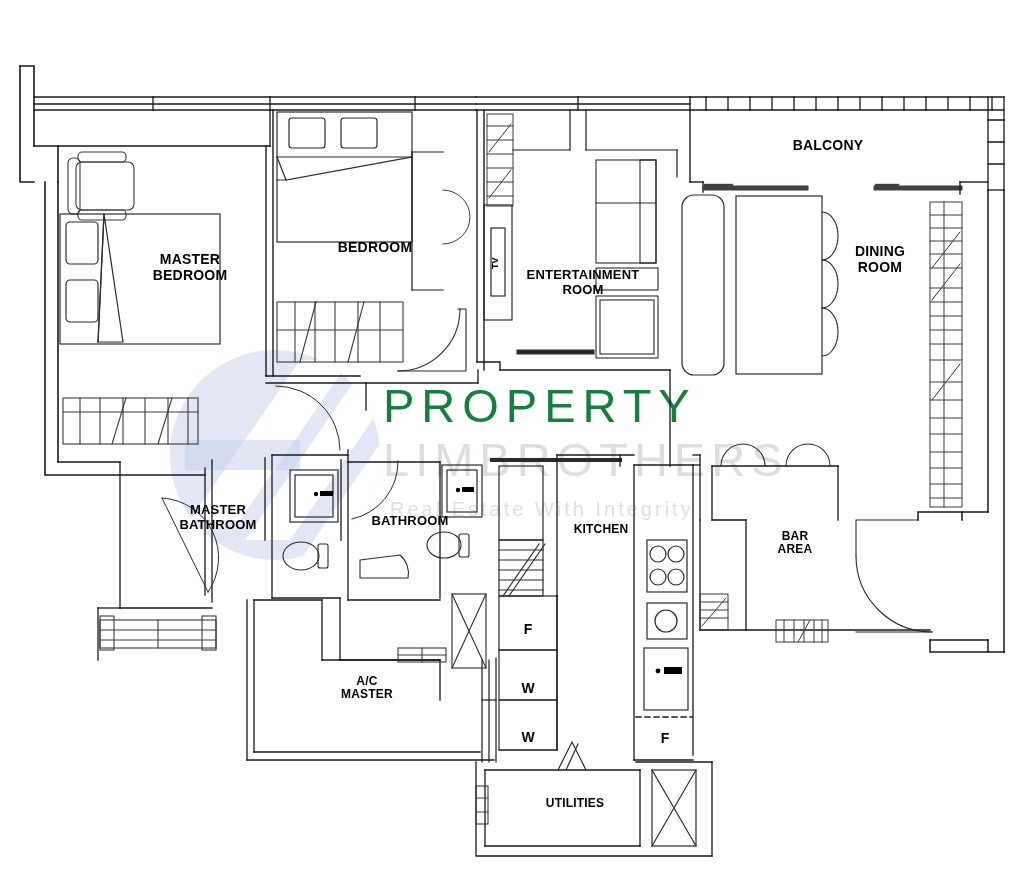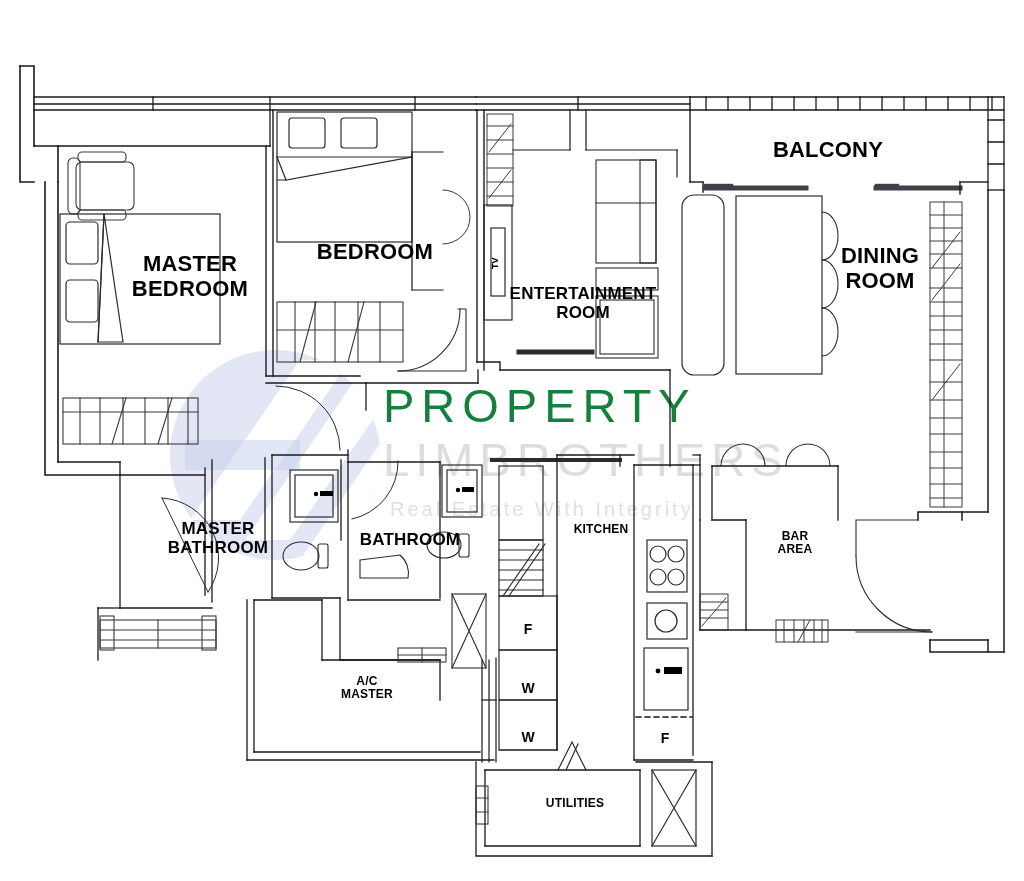--- a/index.html
+++ b/index.html
@@ -13,23 +13,23 @@
     position:absolute;
     font-family:"Liberation Sans","DejaVu Sans",sans-serif;
     font-weight:bold;
     color:#000;
     text-align:center;
     line-height:1.12;
     white-space:pre-line;
     letter-spacing:.2px;
     pointer-events:none;
   }
-  .lbl-lg{font-size:22px;}
+  .lbl-lg{font-size:14px;}
   .lbl-md{font-size:12px;}
-  .lbl-sm{font-size:17px;margin-top:16px;}
+  .lbl-sm{font-size:13px;}
   .appliance{
     position:absolute;font-weight:bold;font-size:14px;color:#000;
     font-family:"Liberation Sans","DejaVu Sans",sans-serif;text-align:center;
   }
   .tv-label{
     position:absolute;font-weight:bold;font-size:9px;color:#000;
     font-family:"Liberation Sans","DejaVu Sans",sans-serif;
     transform:rotate(-90deg);transform-origin:center center;
   }
 

